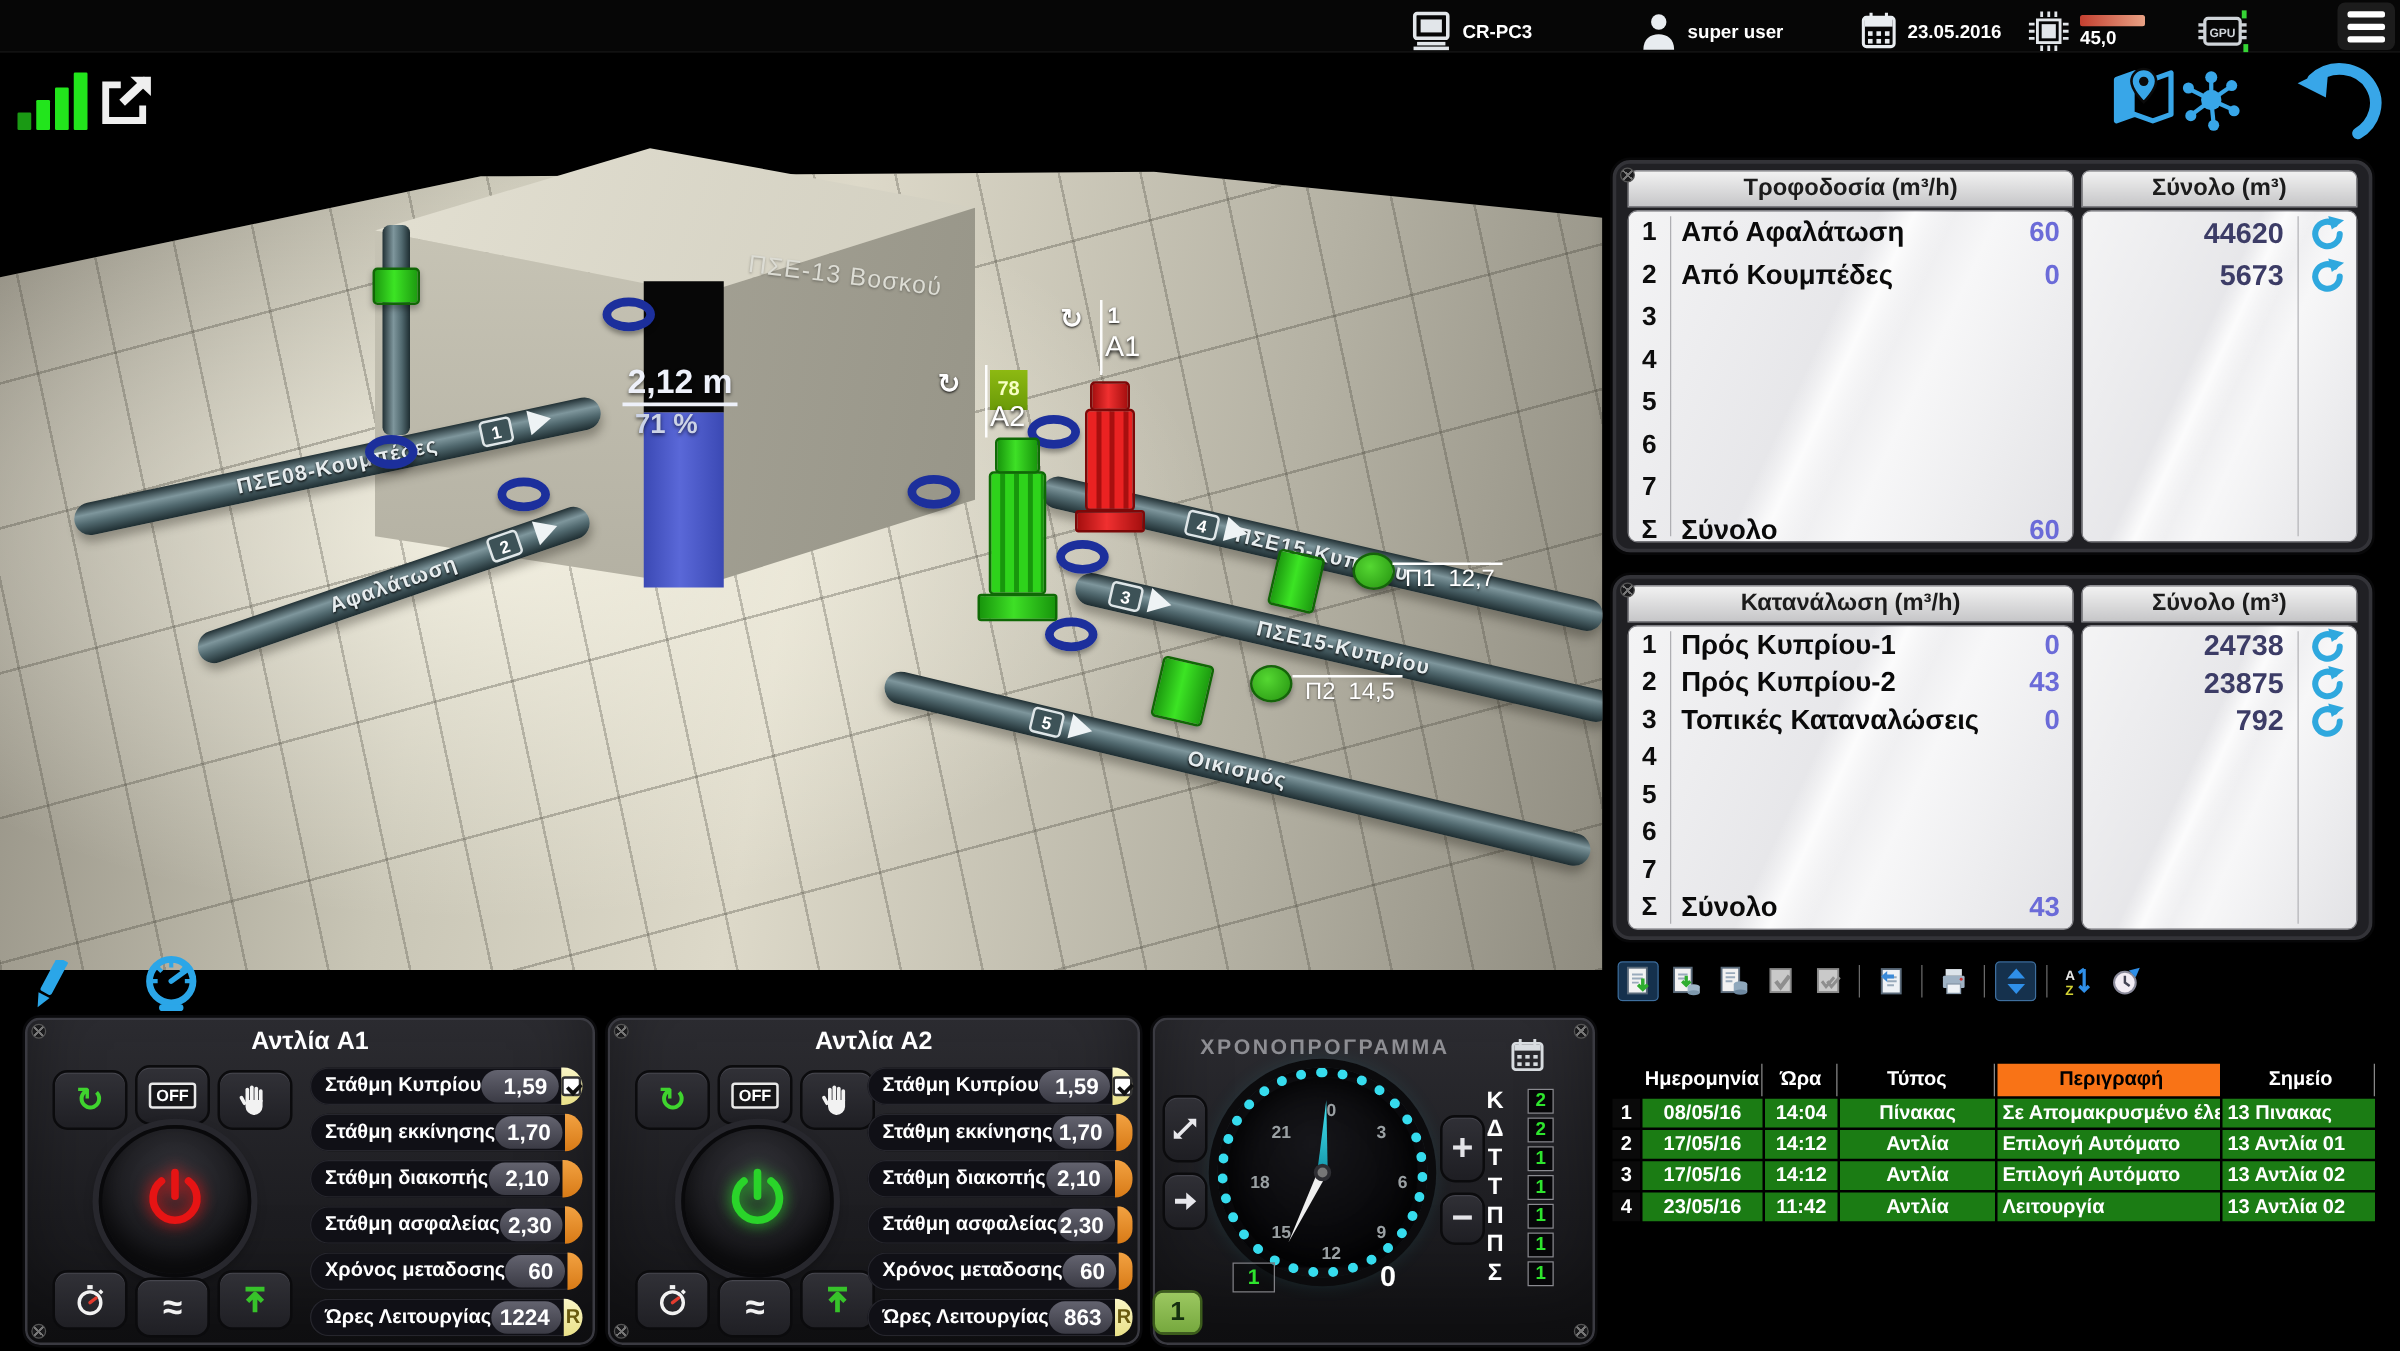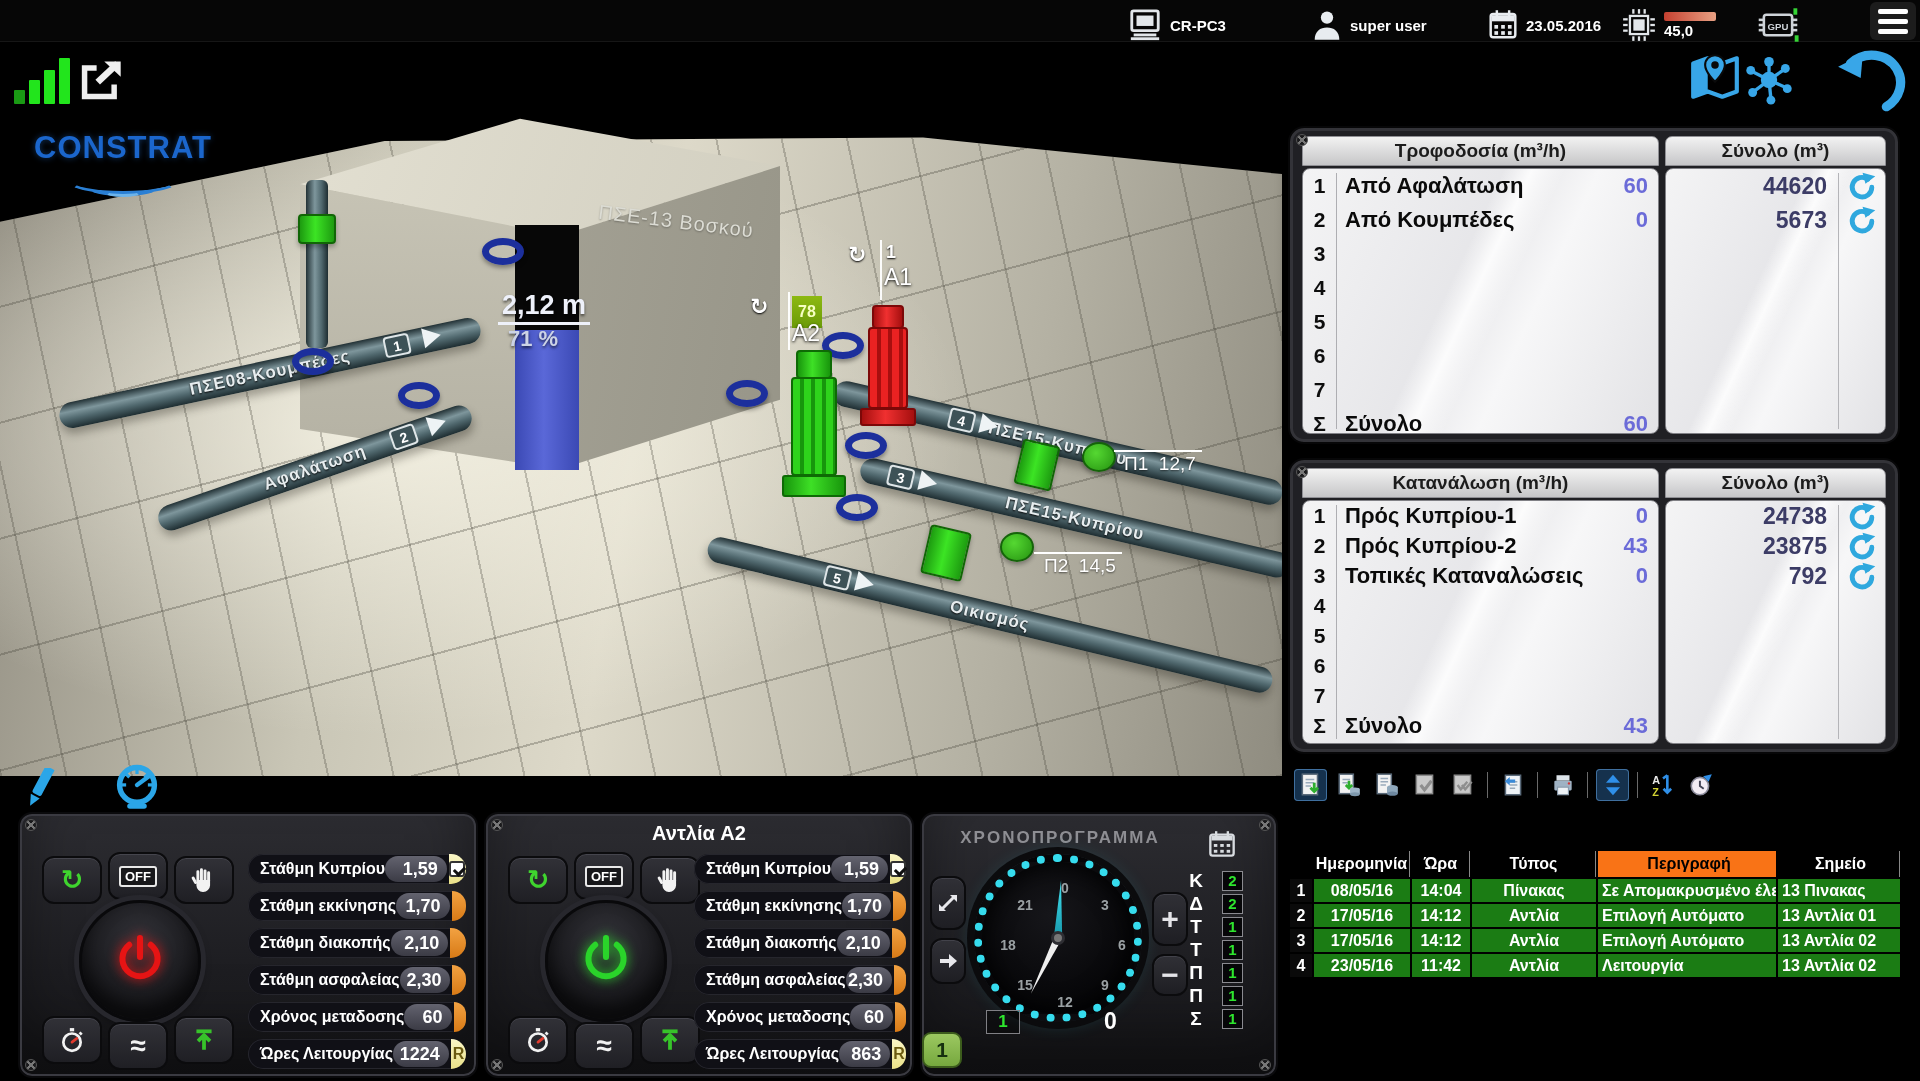--- a/index.html
+++ b/index.html
@@ -333,29 +333,23 @@
     <span class="mk-name" style="left:792px;top:278px">A2</span>
 
     <span class="mk-sync" style="left:848px;top:200px">↻</span>
     <span class="mk-line" style="left:880px;top:198px;height:60px"></span>
     <span class="mk-num" style="left:886px;top:200px">1</span>
     <span class="mk-name" style="left:884px;top:222px">A1</span>
 
     <div class="ggauge" style="left:1082px;top:400px"></div>
     <span class="glabel" style="left:1114px;top:408px"><span>Π1</span>&nbsp;&nbsp;<span>12,7</span></span>
     <div class="ggauge" style="left:1000px;top:490px"></div>
-    <span class="glabel" style="left:1034px;top:510px"><span>Π2</span>&nbsp;&nbsp;<span>14,5</span></span>
-
-
-    <div class="logo">
-      <div class="word">CONSTRAT</div>
-      <div class="ripple r1"></div>
-      <div class="ripple r2"></div>
-      <div class="ripple r3"></div>
-    </div>
+    <span class="glabel" style="left:1034px;top:498px"><span>Π2</span>&nbsp;&nbsp;<span>14,5</span></span>
+
+
 
     <div class="chart-ic">
       <i style="height:14px;background:#1a9a14"></i>
         <i style="height:24px"></i>
         <i style="height:34px"></i>
         <i style="height:46px"></i>
     </div>
     <div class="export-ic">
       <svg width="46" height="44" viewBox="0 0 42 40">
           <path d="M17 9 H6 V35 H33 V24" fill="none" stroke="#efefef" stroke-width="5"></path>
@@ -421,20 +415,21 @@
           <line x1="33" y1="11" x2="30" y2="14"></line>
         </g>
         <line x1="23" y1="21" x2="34" y2="13" stroke="#2ba6e8" stroke-width="4" stroke-linecap="round"></line>
         <rect x="14" y="38" width="18" height="5" rx="2.5" fill="#2ba6e8"></rect>
       </svg>
   </div>
 
   <section class="panel pumpp a1">
     <span class="screw" style="left:5px;top:5px"></span>
     <span class="screw" style="left:5px;bottom:5px"></span>
+    <h3 class="ptitle">Αντλία A1</h3>
     <div class="cluster">
       <button class="cbtn pos-auto">
           <span class="auto-glyph">↻</span>
         </button>
       <button class="cbtn pos-off">
           <span class="off-box">OFF</span>
         </button>
       <button class="cbtn pos-hand">
         <svg width="26" height="26" viewBox="0 0 24 24">
             <g fill="#f2f2f2">

